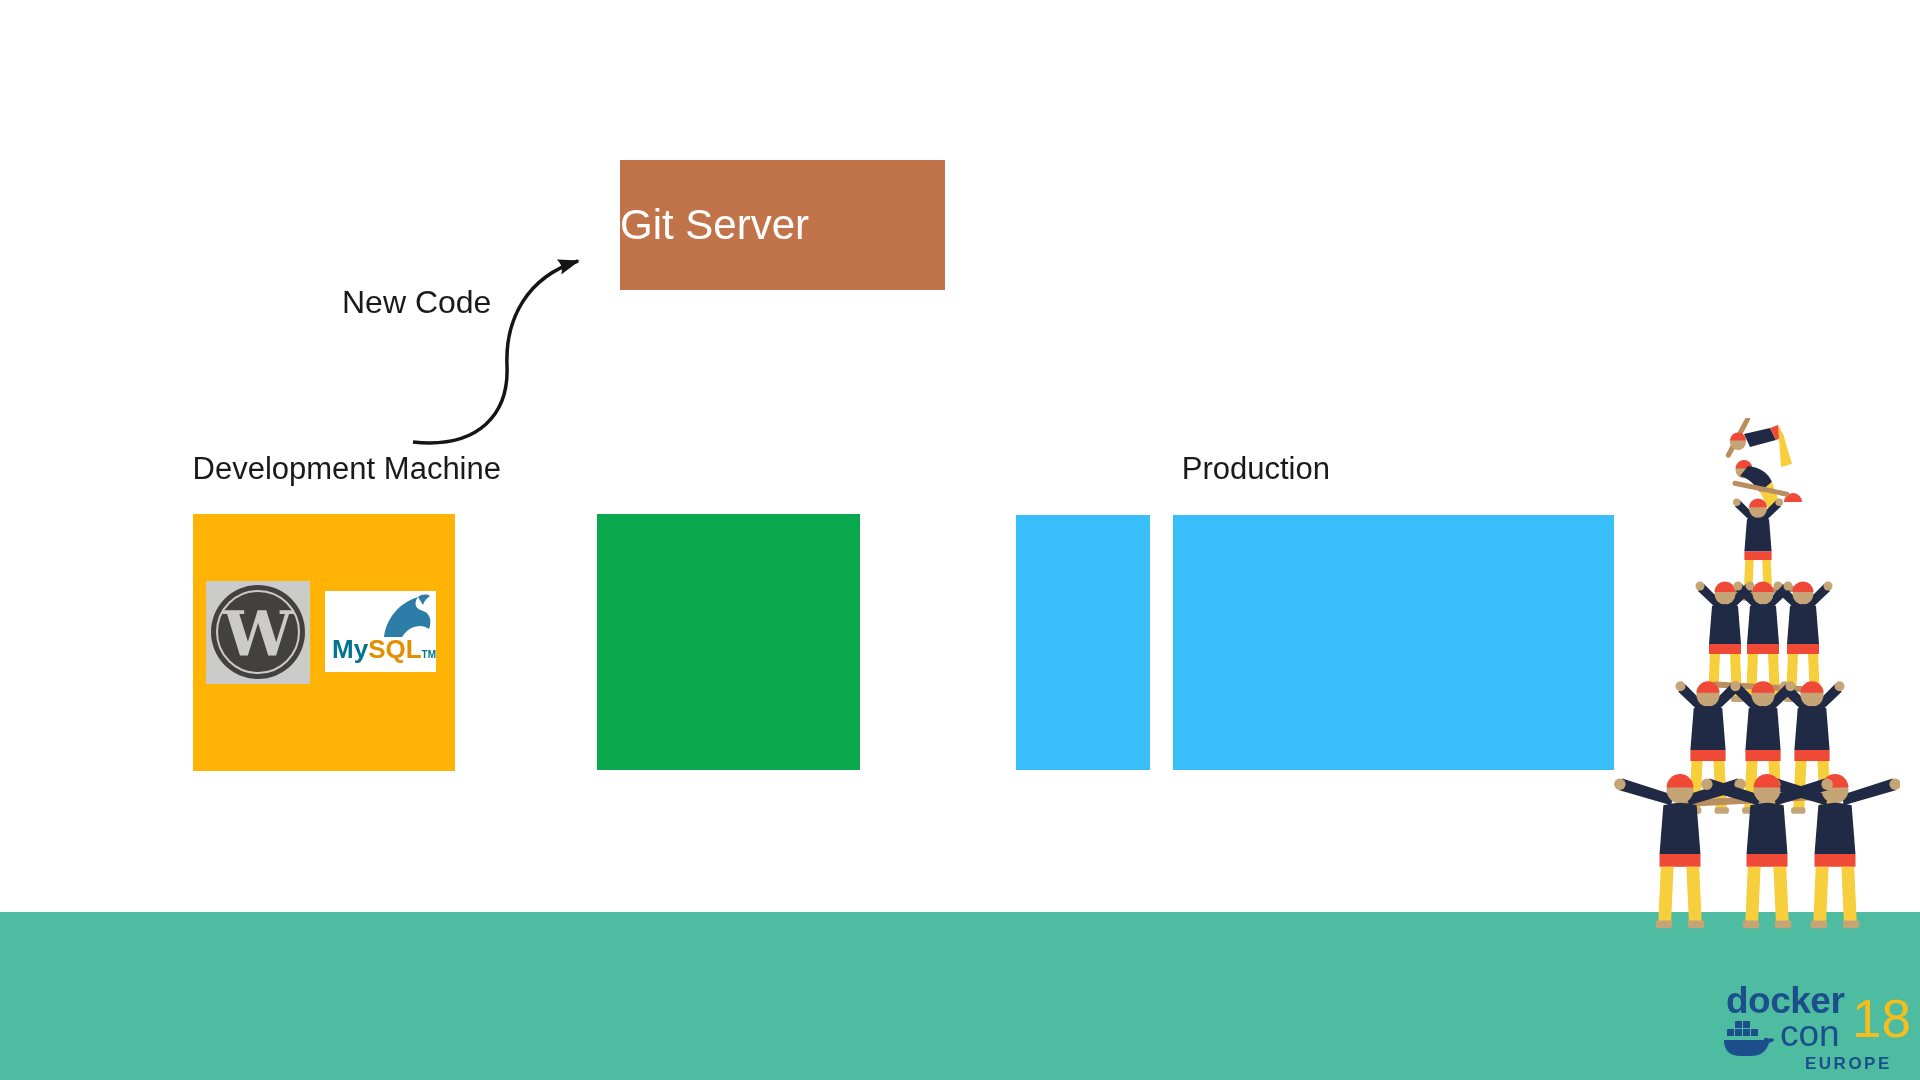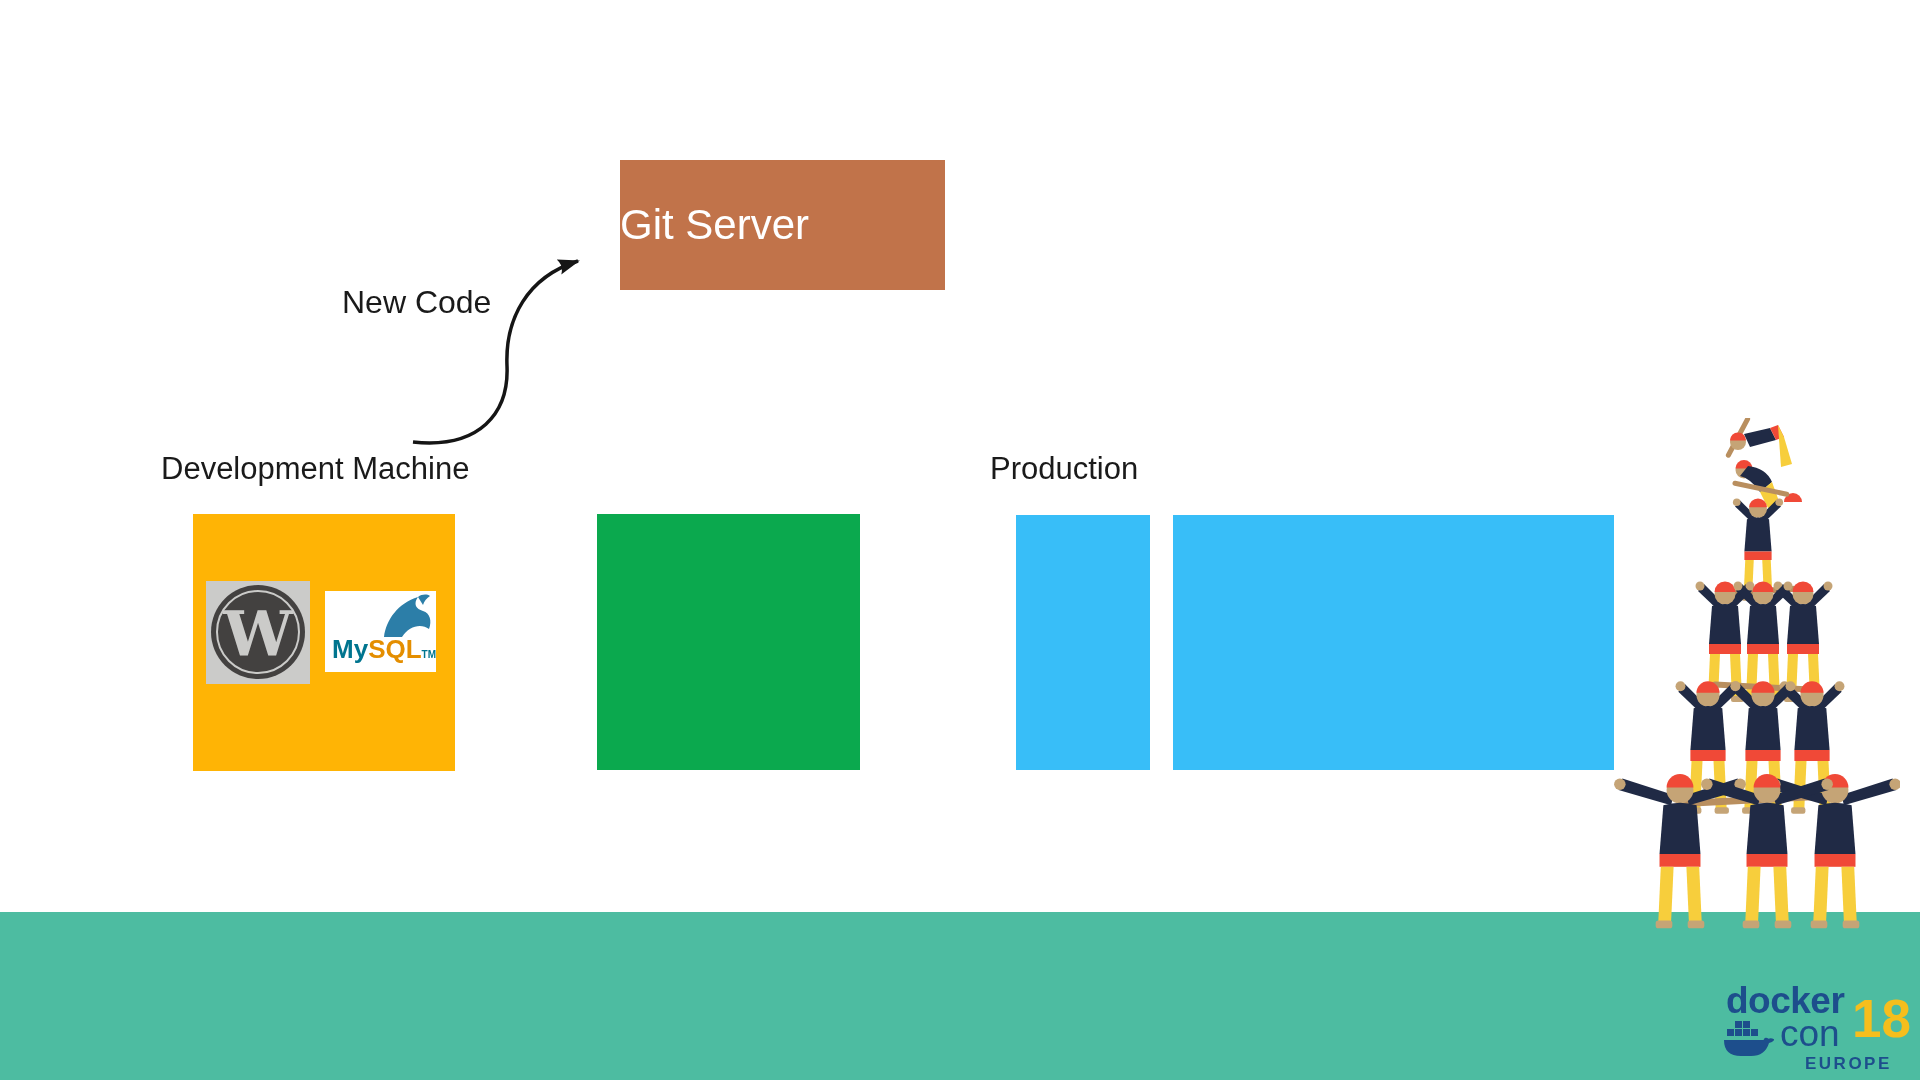--- a/index.html
+++ b/index.html
@@ -12,21 +12,21 @@
            display:flex;align-items:center;justify-content:flex-start}
   .git-box span{color:#fff;font-size:42px}
 
   .commit{left:990px;top:167px;font-size:33px;line-height:40px;color:var(--text_dark,#1a1a1a)}
   .squiggle{text-decoration:underline;text-decoration-style:wavy;
             text-decoration-color:var(--squiggle_red,#F07B72);
             text-decoration-thickness:1px;text-underline-offset:5px}
 
   .new-code{left:342px;top:284px;font-size:32px}
 
-  .sec-label{top:451px;font-size:31px;text-align:left;width:340px;white-space:nowrap}
+  .sec-label{top:451px;font-size:31px;text-align:right;width:340px;white-space:nowrap}
   .lbl-dev{left:161px}
   .lbl-build{left:548px}
   .lbl-prod{left:990px}
 
   .box-dev{left:193px;top:514px;width:262px;height:257px;background:var(--box_yellow,#FFB405)}
   .box-build{left:597px;top:514px;width:263px;height:256px;background:var(--box_green,#0BA94E)}
   .box-prod-s{left:1016px;top:515px;width:134px;height:255px;background:var(--box_blue,#38BEF8)}
   .box-prod-l{left:1173px;top:515px;width:441px;height:255px;background:var(--box_blue,#38BEF8)}
 
   .wp-tile{left:206px;top:581px;width:104px;height:103px;background:var(--wp_gray,#CBCBC9)}
@@ -38,21 +38,21 @@
   .dolphin{position:absolute;right:2px;top:2px}
 
   .footer{left:0;top:912px;width:1920px;height:168px;background:var(--footer_teal,#4DBCA1)}
 
   .arrow-svg{left:0;top:0;width:1920px;height:1080px;pointer-events:none}
   .pyramid-svg{left:1600px;top:418px;width:300px;height:522px}
 
   .dockercon{left:1716px;top:980px;width:204px;height:95px;color:var(--docker_navy,#1D4E8C)}
   .dc-docker{position:absolute;left:10px;top:0;font-size:37px;font-weight:bold;letter-spacing:-.5px}
   .dc-con{position:absolute;left:64px;top:33px;font-size:37px;font-weight:normal}
-  .dc-year{position:absolute;left:136px;top:8px;font-size:53px;font-weight:bold;color:var(--docker_yellow,#F6BE1D)}
+  .dc-year{position:absolute;left:136px;top:8px;font-size:53px;font-weight:normal;color:var(--docker_yellow,#F6BE1D)}
   .dc-europe{position:absolute;left:89px;top:74px;font-size:17px;font-weight:bold;letter-spacing:2.5px}
   .dc-whale{position:absolute;left:6px;top:38px}
 </style>
 </head>
 <body>
 
 <div class="slide">
 
   <div class="abs footer"></div>
 

